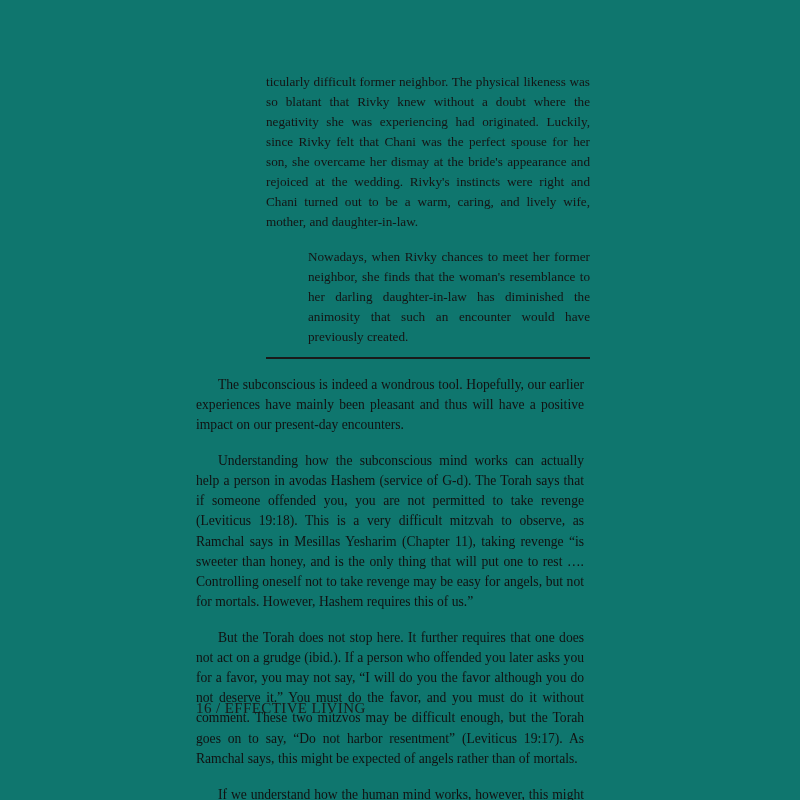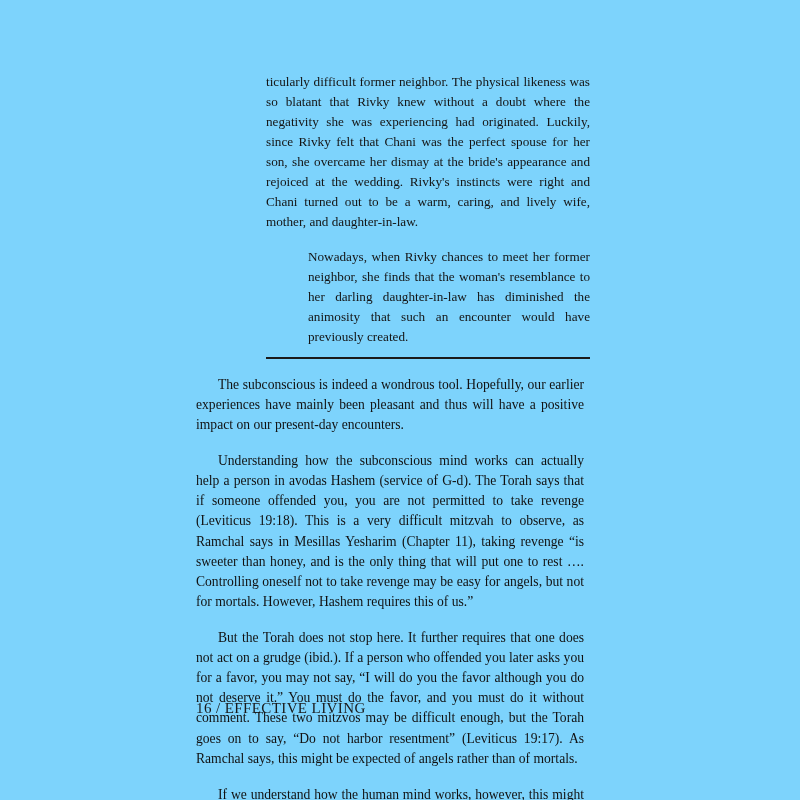--- a/index.html
+++ b/index.html
@@ -11,21 +11,21 @@
     width: 800px;
     height: 800px;
     overflow: hidden;
     font-family: "Liberation Serif", serif;
     color: #111111;
   }
   .page {
     position: relative;
     width: 800px;
     height: 800px;
-    background: #7dd3fc;
+    background: #0f766e;
   }
   .content {
     position: absolute;
     left: 180px;
     top: 72px;
     width: 420px;
   }
   
   .inset {
     margin-left: 86px;

